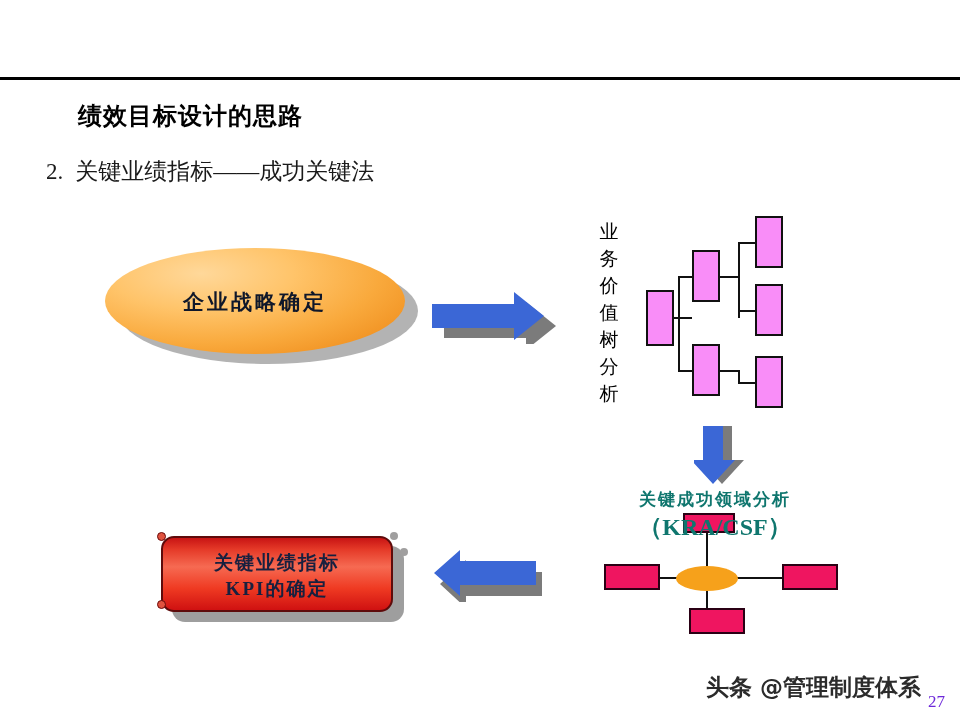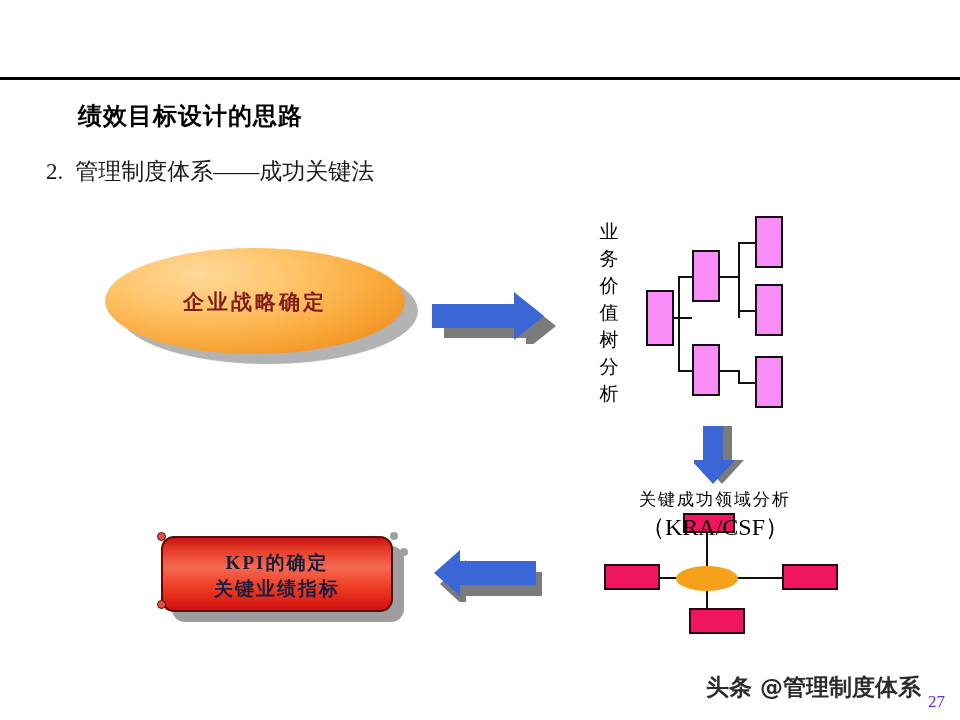--- a/index.html
+++ b/index.html
@@ -76,21 +76,21 @@
     background: radial-gradient(ellipse at 32% 24%, #ffd89a 0%, #ffc46a 32%, #f9a93c 62%, #f09020 86%, #e8860f 100%);
   }
   .ellipse-label {
     position: absolute;
     left: 105px;
     top: 288px;
     width: 300px;
     text-align: center;
     font-size: 21px;
     font-weight: bold;
-    color: #7f1d1d;
+    color: #0f172a;
     letter-spacing: 3px;
     font-family: "Liberation Serif", "DejaVu Serif", serif;
   }
 
   
   .arrow-wrap { position: absolute; }
   .arrow-wrap svg { display: block; }
 
   
   .vertical-caption {
@@ -119,22 +119,22 @@
   }
 
   
   .kra-caption {
     position: absolute;
     left: 600px;
     top: 488px;
     width: 230px;
     text-align: center;
     font-size: 17px;
-    font-weight: normal;
-    color: #000000;
+    font-weight: bold;
+    color: #0f766e;
     letter-spacing: 2px;
     font-family: "Liberation Serif", "DejaVu Serif", serif;
   }
   .kra-caption .line2 {
     letter-spacing: 0px;
     font-size: 24px;
     position: relative;
     z-index: 3;
   }
 
@@ -234,21 +234,21 @@
 </head>
 <body>
 
 <div id="slide">
 
   <div class="header-rule"></div>
 
   <div class="slide-title">绩效目标设计的思路</div>
 
   <div class="slide-subtitle">
-    <span class="subtitle-num">2.</span><span>管理制度体系——成功关键法</span>
+    <span class="subtitle-num">2.</span><span>关键业绩指标——成功关键法</span>
   </div>
 
   <div class="ellipse-shadow"></div>
   <div class="ellipse-strategy"></div>
   <div class="ellipse-label">企业战略确定</div>
 
   <div class="arrow-wrap" style="left:432px; top:292px;">
     <svg width="130" height="52" viewBox="0 0 130 52">
       <polygon points="12,22 94,22 94,10 124,34 94,58 94,46 12,46" fill="#7b7b7b"></polygon>
       <polygon points="0,12 82,12 82,0 112,24 82,48 82,36 0,36" fill="#3b67d6"></polygon>
@@ -312,22 +312,22 @@
   <div class="arrow-wrap" style="left:434px; top:550px;">
     <svg width="120" height="52" viewBox="0 0 120 52">
       <polygon points="108,22 32,22 32,10 6,34 32,58 32,46 108,46" fill="#7b7b7b"></polygon>
       <polygon points="102,11 26,11 26,0 0,23 26,46 26,35 102,35" fill="#3b67d6"></polygon>
     </svg>
   </div>
 
   <div class="kpi-shadow"></div>
   <div class="kpi-box"></div>
   <div class="kpi-label">
+    <div>关键业绩指标</div>
     <div>KPI的确定</div>
-    <div>关键业绩指标</div>
   </div>
   <div class="handle" style="left:157px; top:532px;"></div>
   <div class="handle" style="left:157px; top:600px;"></div>
   <div class="handle-sq" style="left:390px; top:532px;"></div>
   <div class="handle-sq" style="left:400px; top:548px;"></div>
 
   <div class="watermark">头条 @管理制度体系</div>
   <div class="page-number">27</div>
 
 </div>

